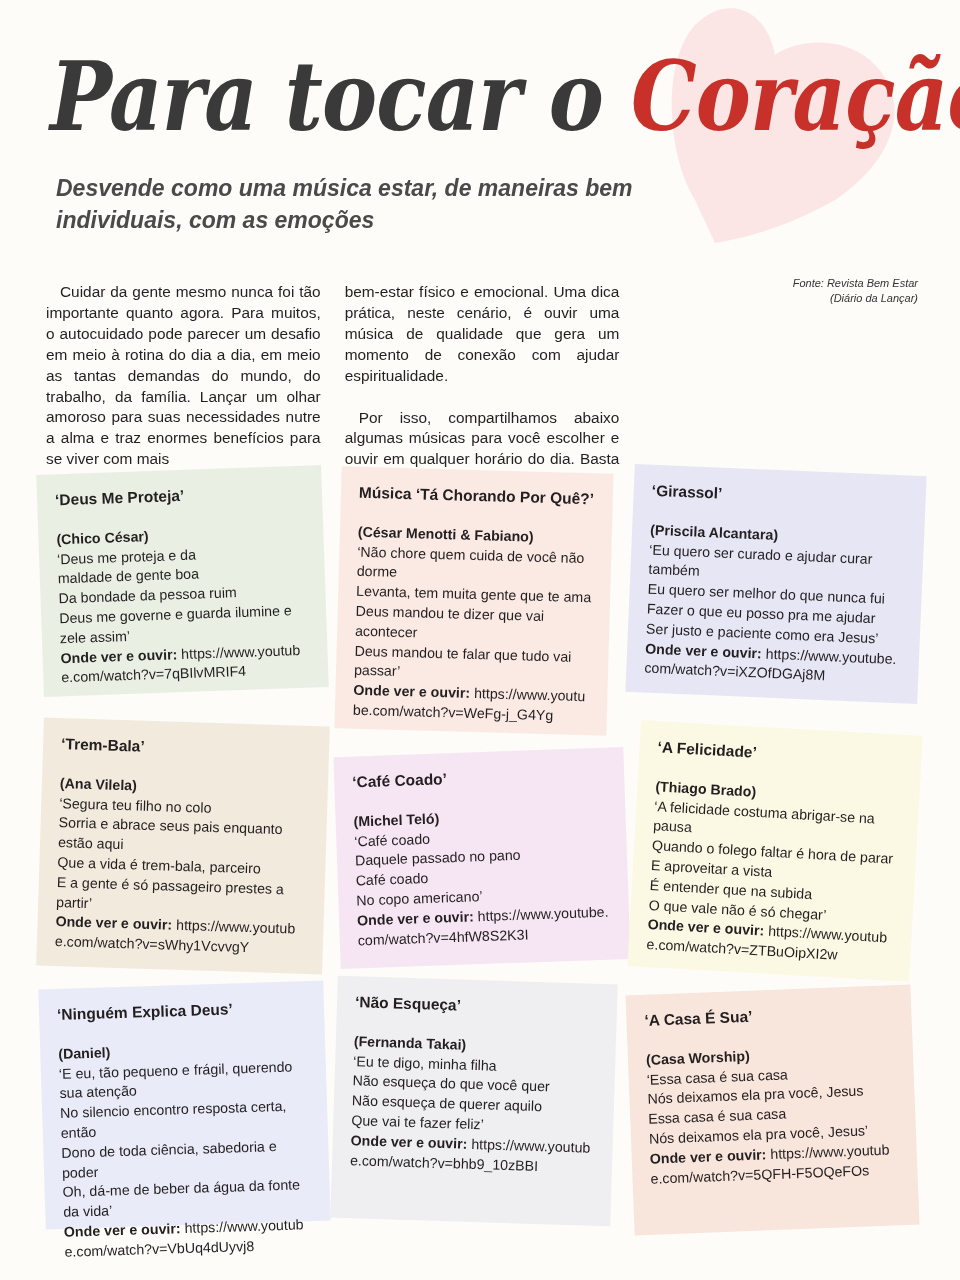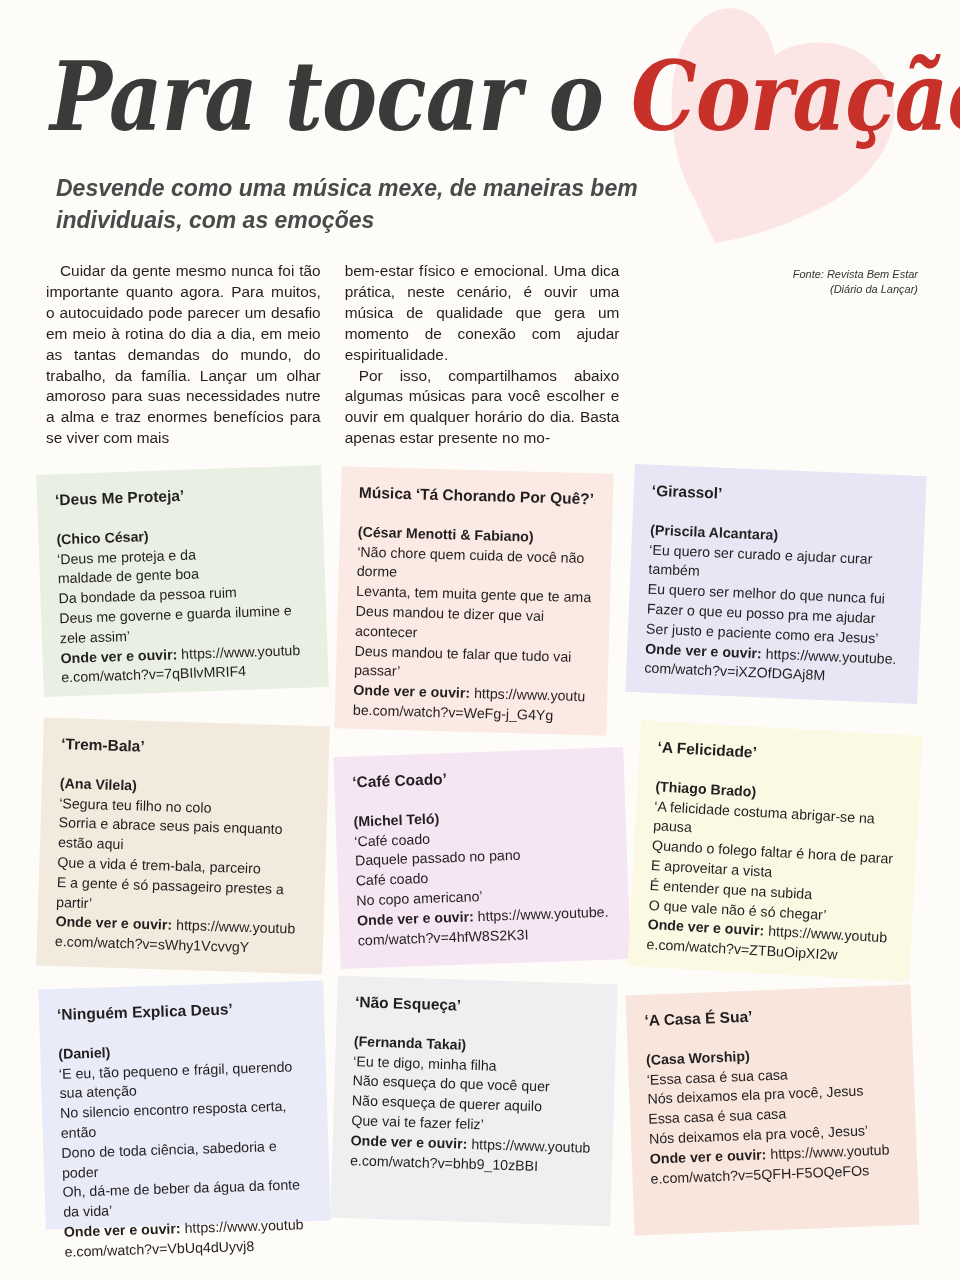--- a/index.html
+++ b/index.html
@@ -50,24 +50,24 @@
     gap: 24px;
     z-index: 2;
   }
   .col {
     width: 275px;
     font-size: 15.4px;
     line-height: 20.9px;
     color: #231f20;
     text-align: justify;
   }
-  .col p { text-indent: 14px; }
+  .col p { text-indent: 14px; margin-top: 21px; }
   .col p.noindent { text-indent: 0; }
   .source {
-    margin-top: 6px;
+    margin-top: 15px;
     text-align: right;
     font-style: italic;
     font-size: 11px;
     line-height: 15px;
     color: #333;
   }
   .card {
     position: absolute;
     padding: 16px 18px 14px 18px;
     font-size: 14.2px;
@@ -83,21 +83,21 @@
 </style>
 </head>
 <body>
 
 <svg class="heart" viewBox="0 0 260 245">
   <path id="heart-path" d="M40 200 C 10 150, 8 60, 40 25 C 70 -5, 110 5, 120 55 C 140 40, 185 35, 215 60 C 260 100, 240 160, 180 200 C 130 228, 90 238, 60 243 Z" fill="#fbe5e5"></path>
 </svg>
 
 <h1 class="title"><span>Para tocar o </span><span class="red">Coração</span></h1>
 
-<h2 class="subtitle">Desvende como uma música mexe, de maneiras bem individuais, com as emoções</h2>
+<h2 class="subtitle">Desvende como uma música estar, de maneiras bem individuais, com as emoções</h2>
 
 <div class="columns">
   <div class="col">
     <p>Cuidar da gente mesmo nunca foi tão importante quanto agora. Para muitos, o autocuidado pode parecer um desafio em meio à rotina do dia a dia, em meio as tantas demandas do mundo, do trabalho, da família. Lançar um olhar amoroso para suas necessidades nutre a alma e traz enormes benefícios para se viver com mais</p>
   </div>
   <div class="col">
     <p class="noindent">bem-estar físico e emocional. Uma dica prática, neste cenário, é ouvir uma música de qualidade que gera um momento de conexão com ajudar espiritualidade.</p>
     <p>Por isso, compartilhamos abaixo algumas músicas para você escolher e ouvir em qualquer horário do dia. Basta apenas estar presente no mo-</p>
   </div>
   <div class="col">

